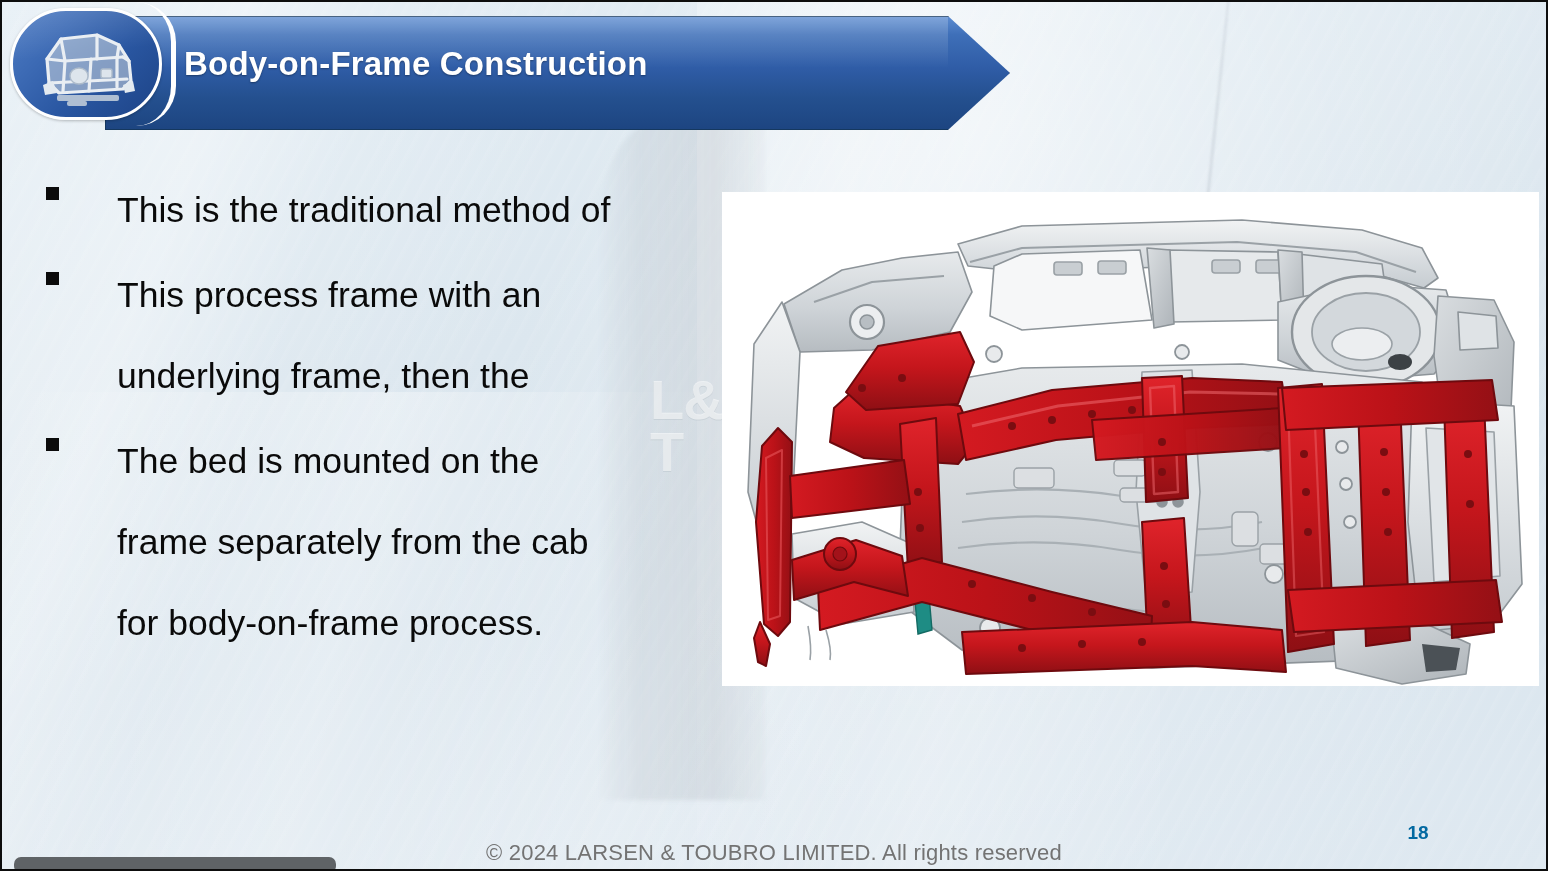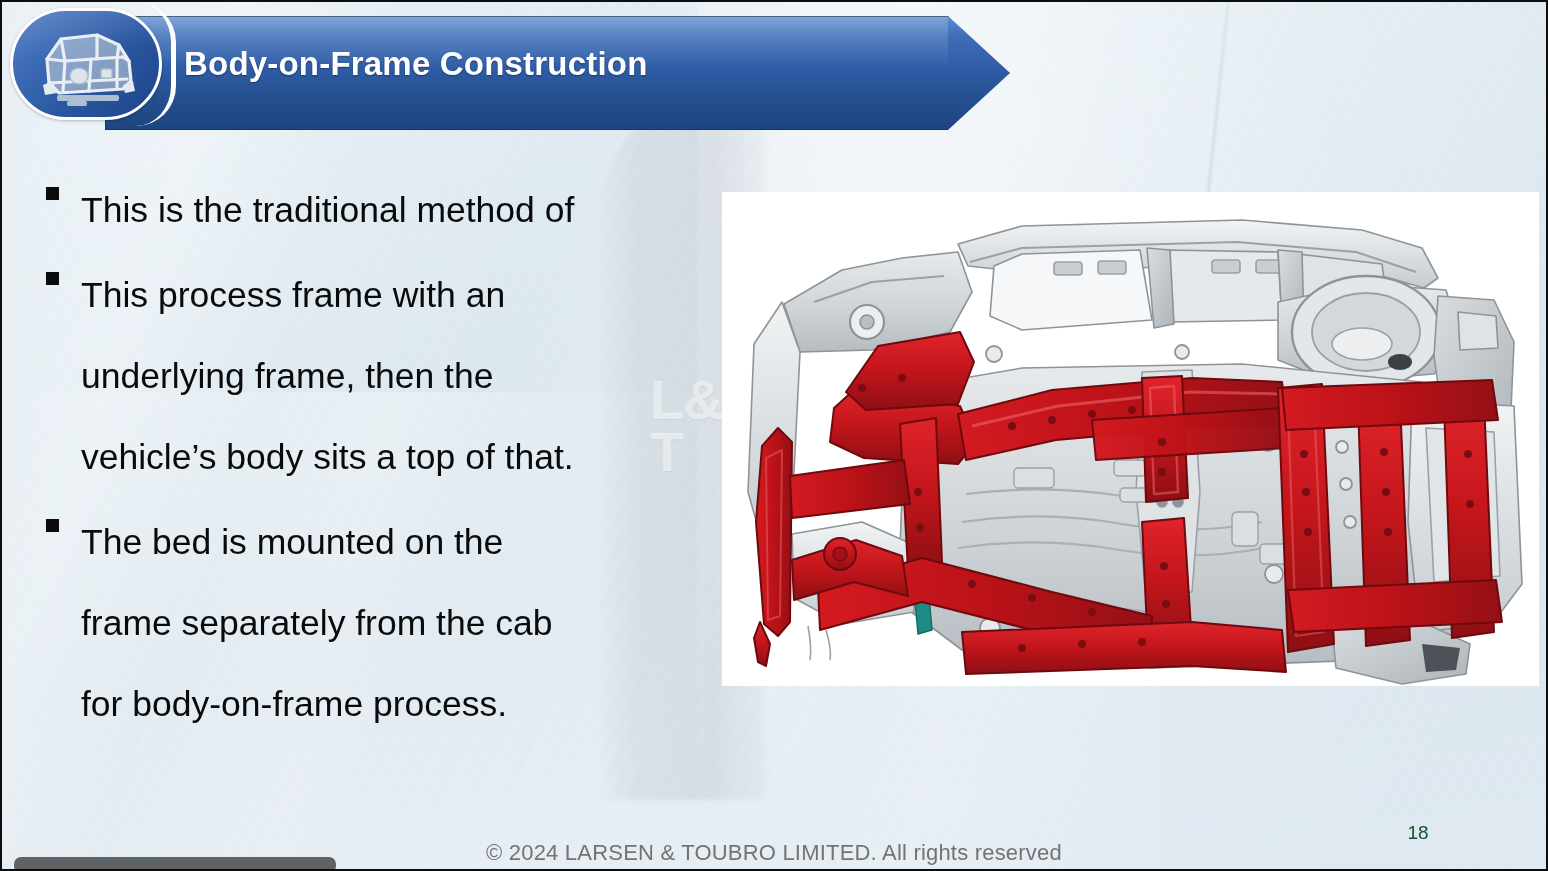--- a/index.html
+++ b/index.html
@@ -207,20 +207,21 @@
   .body-col {
     position: absolute;
     left: 44px;
     top: 168px;
     width: 660px;
   }
   .bullet-row {
     display: flex;
     align-items: flex-start;
     margin-bottom: 4px;
+    gap: 36px;
   }
   .bullet-mark {
     flex: 0 0 auto;
     width: 13px;
     height: 13px;
     background: #0b0b0b;
     margin-top: 17px;
     margin-right: 22px;
   }
   .bullet-text {
@@ -257,21 +258,22 @@
     color: #737373;
     letter-spacing: .2px;
   }
   .page-num {
     position: absolute;
     left: 1396px;
     top: 820px;
     width: 40px;
     text-align: center;
     font-size: 19px;
-    color: #14532d;
+    color: #0369a1;
+    font-weight: bold;
   }
   .bottom-bar {
     position: absolute;
     left: 12px;
     bottom: -4px;
     width: 322px;
     height: 16px;
     background: #5f6366;
     border-radius: 7px;
   }
@@ -335,21 +337,20 @@
       <div class="bullet-text">
         <span>This is the traditional method of</span>
       </div>
     </div>
 
     <div class="bullet-row">
       <div class="bullet-mark"></div>
       <div class="bullet-text">
         <span>This process frame with an</span>
         <span>underlying frame, then the</span>
-        <span class="last">vehicle’s body sits a top of that.</span>
       </div>
     </div>
 
     <div class="bullet-row">
       <div class="bullet-mark"></div>
       <div class="bullet-text">
         <span>The bed is mounted on the</span>
         <span>frame separately from the cab</span>
         <span class="last">for body-on-frame process.</span>
       </div>

